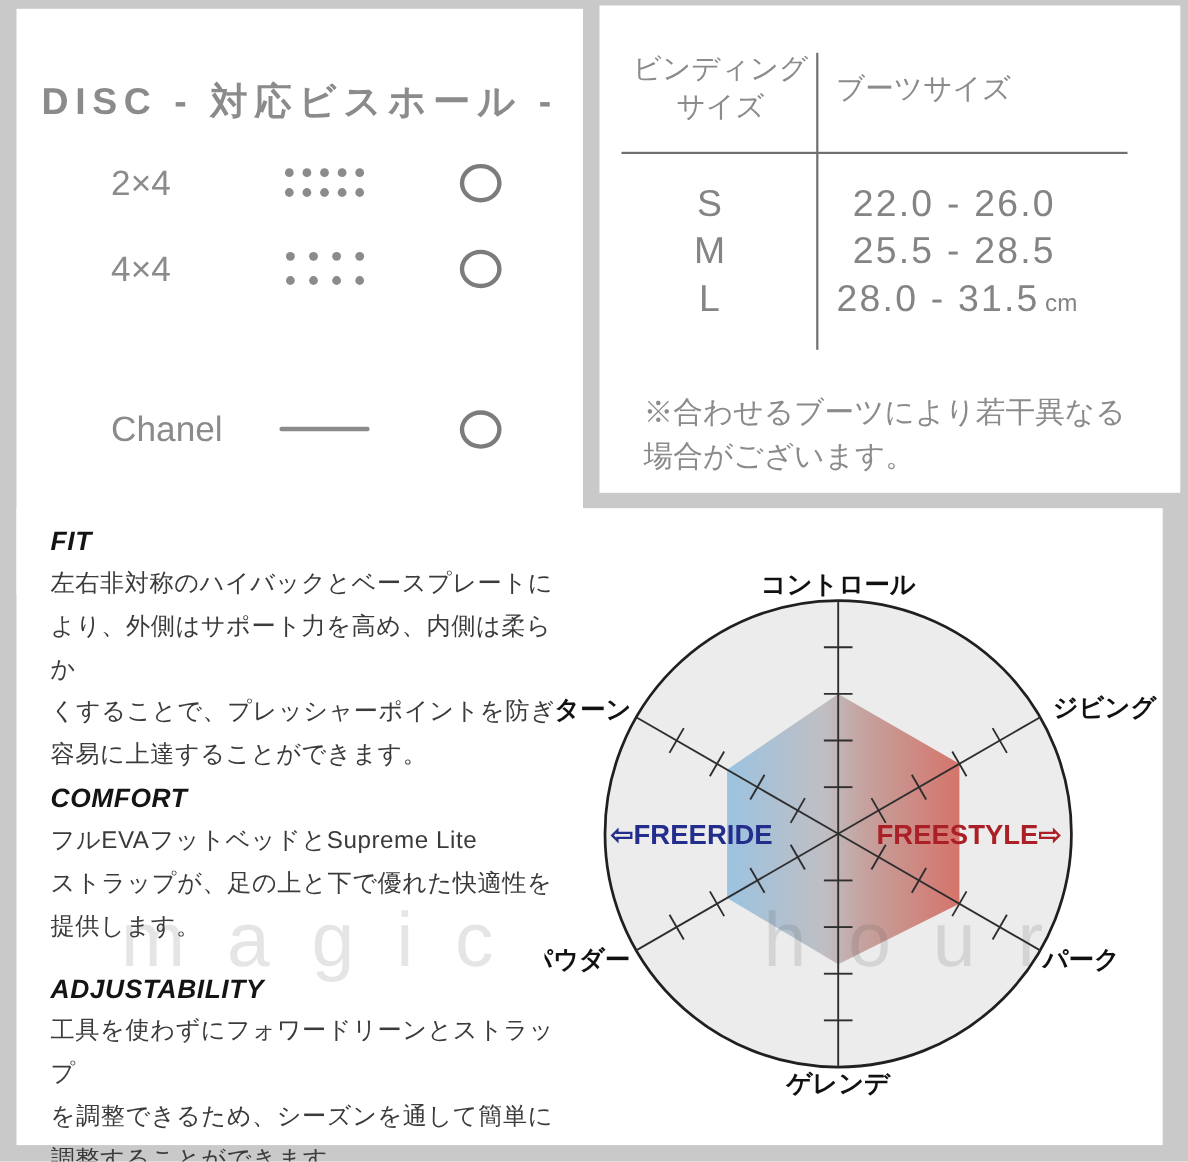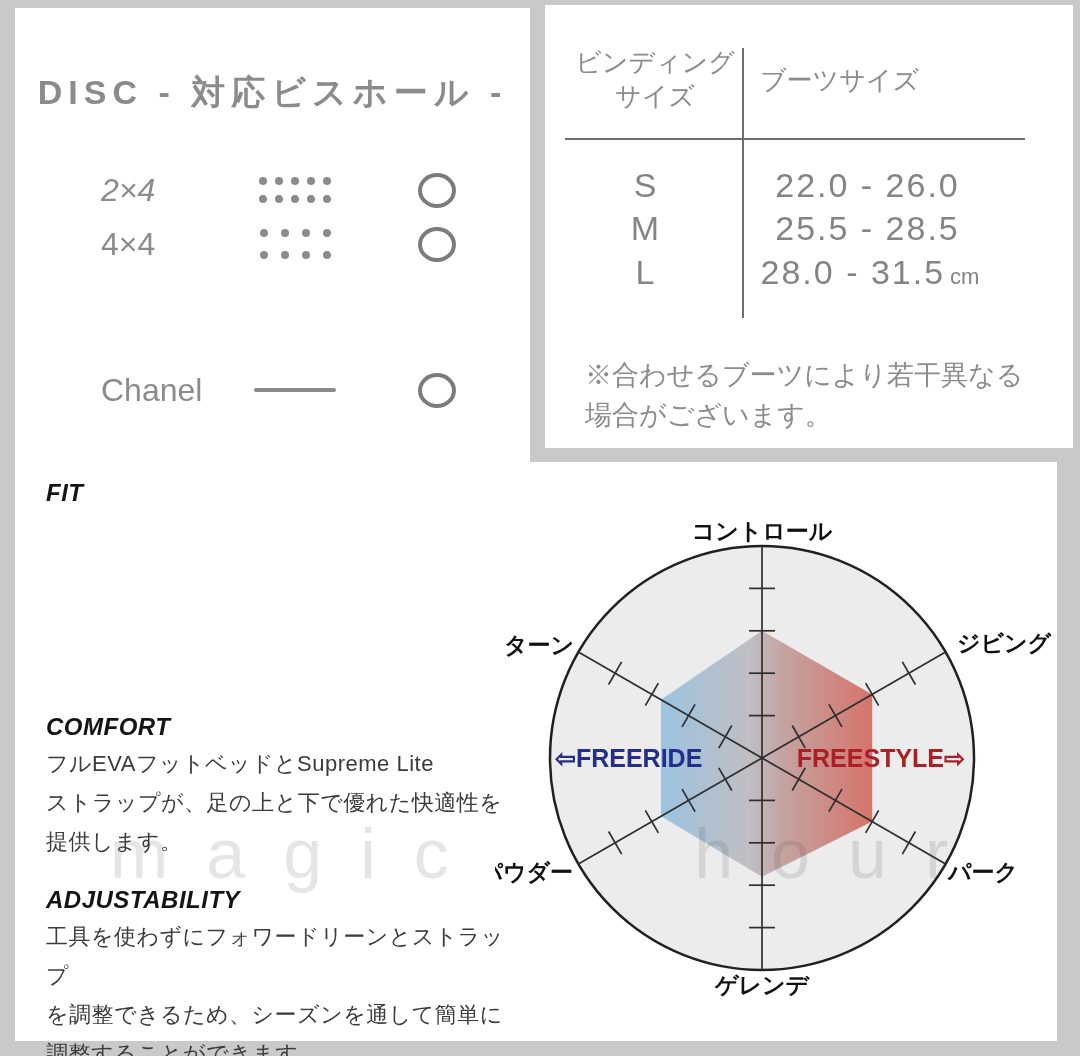--- a/index.html
+++ b/index.html
@@ -64,21 +64,21 @@
     letter-spacing:38px;word-spacing:150px;white-space:nowrap;margin-left:23px;
   }
   .radar-wrap{position:absolute;left:480px;top:28px;width:570px;height:560px;z-index:2;}
 </style>
 </head>
 <body>
 
 <section class="panel disc-panel">
   <h2 class="disc-title">DISC - 対応ビスホール -</h2>
   <div class="disc-rows" id="disc-rows">
-      <div class="disc-row" style="top: 156px; font-style: italic;">
+      <div class="disc-row" style="top: 132px;">
         <span class="disc-label">2×4</span>
         <div class="pattern-box">
           <div class="dotgrid" style="grid-template-columns: repeat(5, 8px); gap: 10px 8px;">
             <div class="dot"></div>
             <div class="dot"></div>
             <div class="dot"></div>
             <div class="dot"></div>
             <div class="dot"></div>
             <div class="dot"></div>
             <div class="dot"></div>
@@ -145,20 +145,24 @@
 
   <div class="size-note">
     <div>※合わせるブーツにより若干異なる</div>
     <div>場合がございます。</div>
   </div>
 </section>
 
 <section class="panel features-panel">
   <div class="feature-section sec-0">
     <h3 class="feature-heading">FIT</h3>
+    <p class="feature-body">左右非対称のハイバックとベースプレートに
+より、外側はサポート力を高め、内側は柔らか
+くすることで、プレッシャーポイントを防ぎ
+容易に上達することができます。</p>
   </div>
   <div class="feature-section sec-1">
     <h3 class="feature-heading">COMFORT</h3>
     <p class="feature-body">フルEVAフットベッドとSupreme Lite
 ストラップが、足の上と下で優れた快適性を
 提供します。</p>
   </div>
   <div class="feature-section sec-2">
     <h3 class="feature-heading">ADJUSTABILITY</h3>
     <p class="feature-body">工具を使わずにフォワードリーンとストラップ

